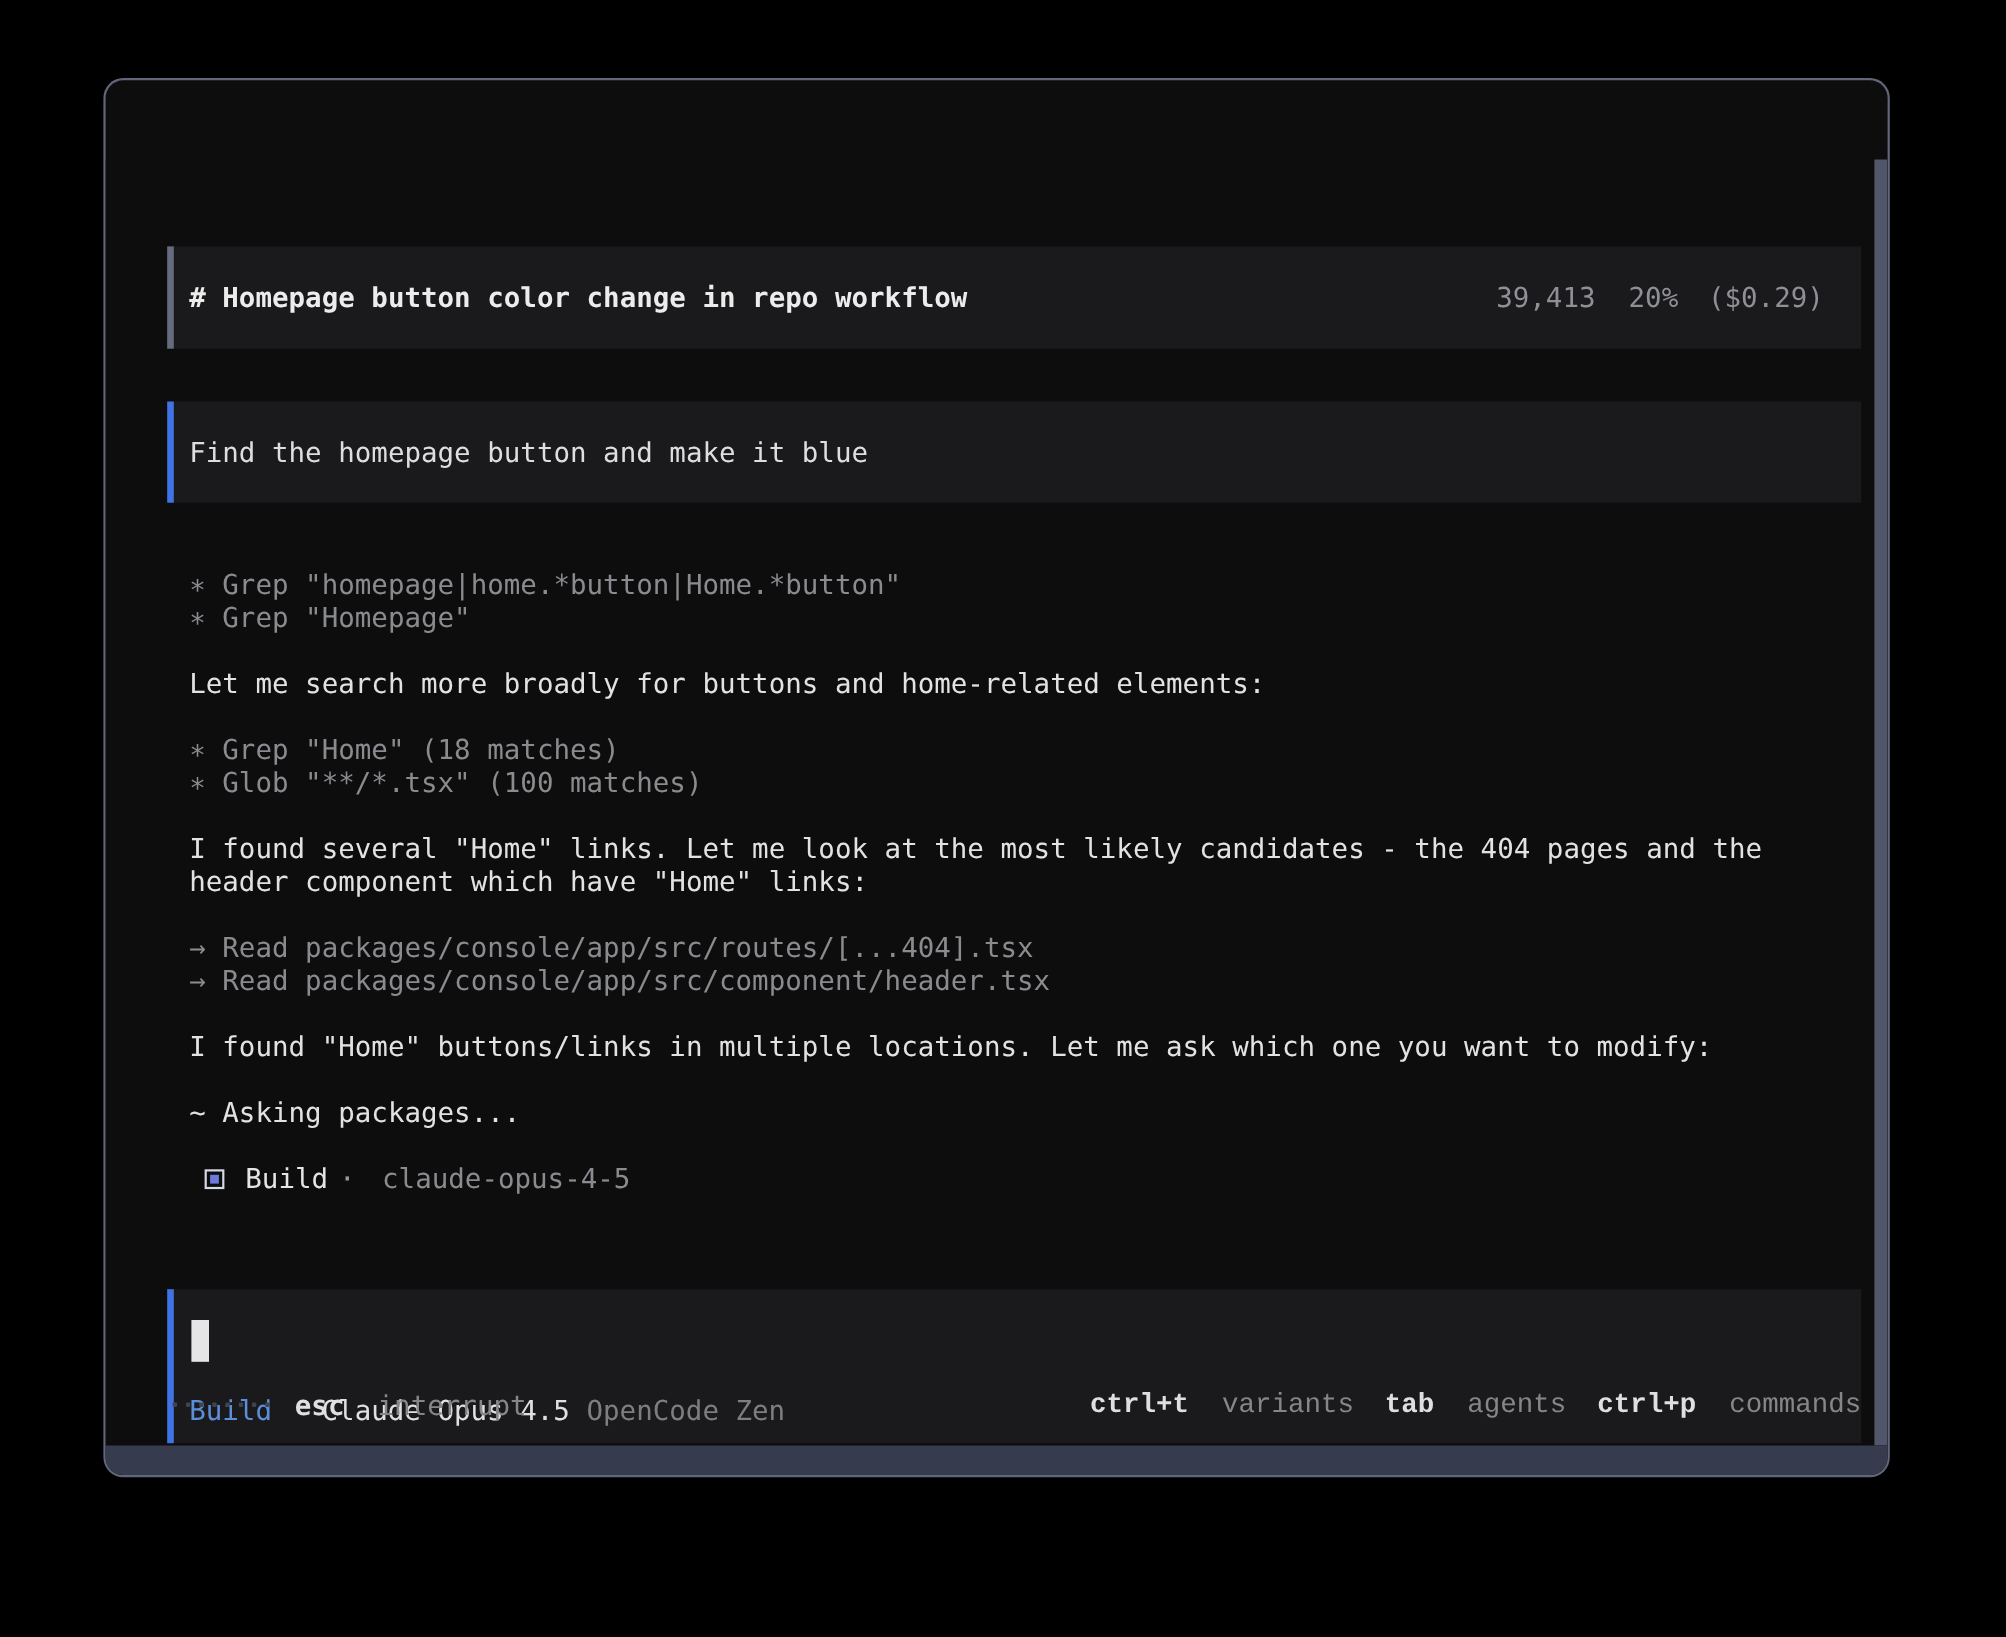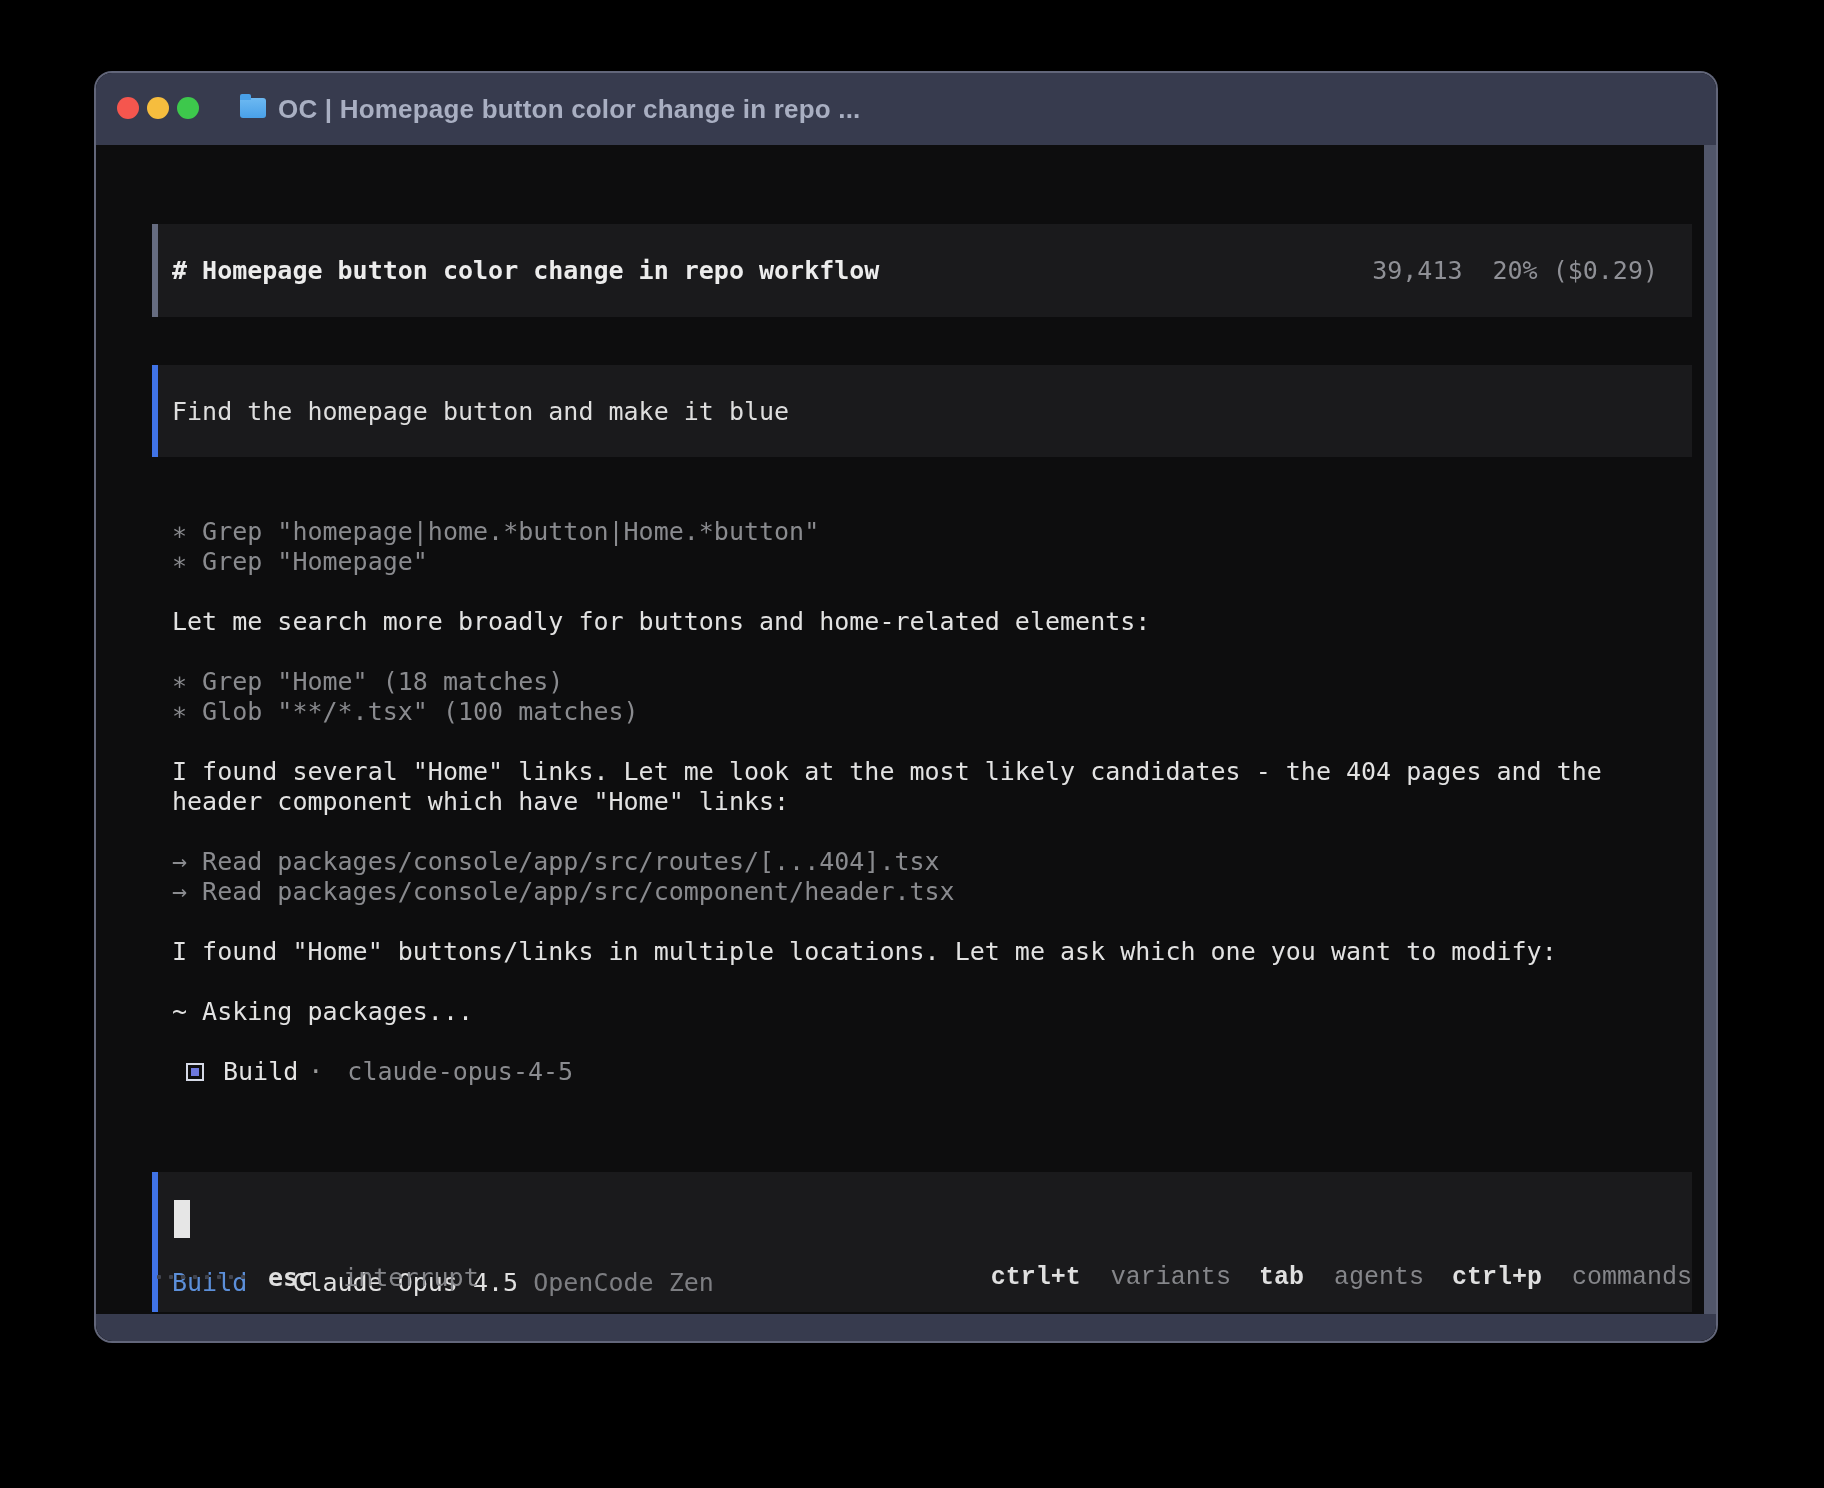--- a/index.html
+++ b/index.html
@@ -36,21 +36,21 @@
   .scrollstrip { position: absolute; right: 0; top: 0; bottom: 0; width: 12px; background: #51566a; }
 
   .block { position: absolute; left: 56px; width: 1540px; background: #1a1a1c; }
 
   .hblock { top: 79px; height: 93px; border-left: 6px solid #666c80;
     display: flex; align-items: center; justify-content: space-between;
     padding: 0 34px 0 14px; }
   .htitle { font-size: 25px; font-weight: bold; color: #ececec; white-space: nowrap; }
   .hstats { color: #8f9096; font-size: 25px; white-space: nowrap; display: flex; align-items: center; }
   .hstats .tokens { margin-right: 30px; }
-  .hstats .ctx { margin-right: 15px; }
+  .hstats .ctx { margin-right: 27px; }
 
   .ublock { top: 220px; height: 92px; border-left: 6px solid #4073e6;
     display: flex; align-items: center; padding-left: 14px; }
   .ublock .utext { font-size: 25px; color: #dedede; white-space: nowrap; }
 
   .conv { position: absolute; left: 76px; top: 342px; width: 1522px; font-size: 25px; line-height: 30px; }
   .line { min-height: 30px; }
   .gap { height: 30px; }
   .t-white { color: #e2e2e2; }
   .t-gray { color: #8a8b8f; }
@@ -83,27 +83,20 @@
 
   .bottombar { position: absolute; left: 0; right: 0; bottom: 0; height: 27px;
     background: #373b4e; border-radius: 0 0 16px 16px; }
 </style>
 </head>
 <body>
 
 <div>
   <div class="window">
 
-    <div class="titlebar">
-      <span class="tl red" style="background:#f5564e"></span>
-      <span class="tl yellow" style="background:#f6bd3e"></span>
-      <span class="tl green" style="background:#3dc84c"></span>
-      <span class="folder-icon"></span>
-      <span class="win-title">OC | Homepage button color change in repo ...</span>
-    </div>
 
     <div class="terminal">
       <div class="scrollstrip"></div>
 
       <div class="block hblock">
         <span class="htitle"># Homepage button color change in repo workflow</span>
         <span class="hstats">
           <span class="tokens">39,413</span>
           <span class="ctx">20%</span>
           <span class="cost">($0.29)</span>

